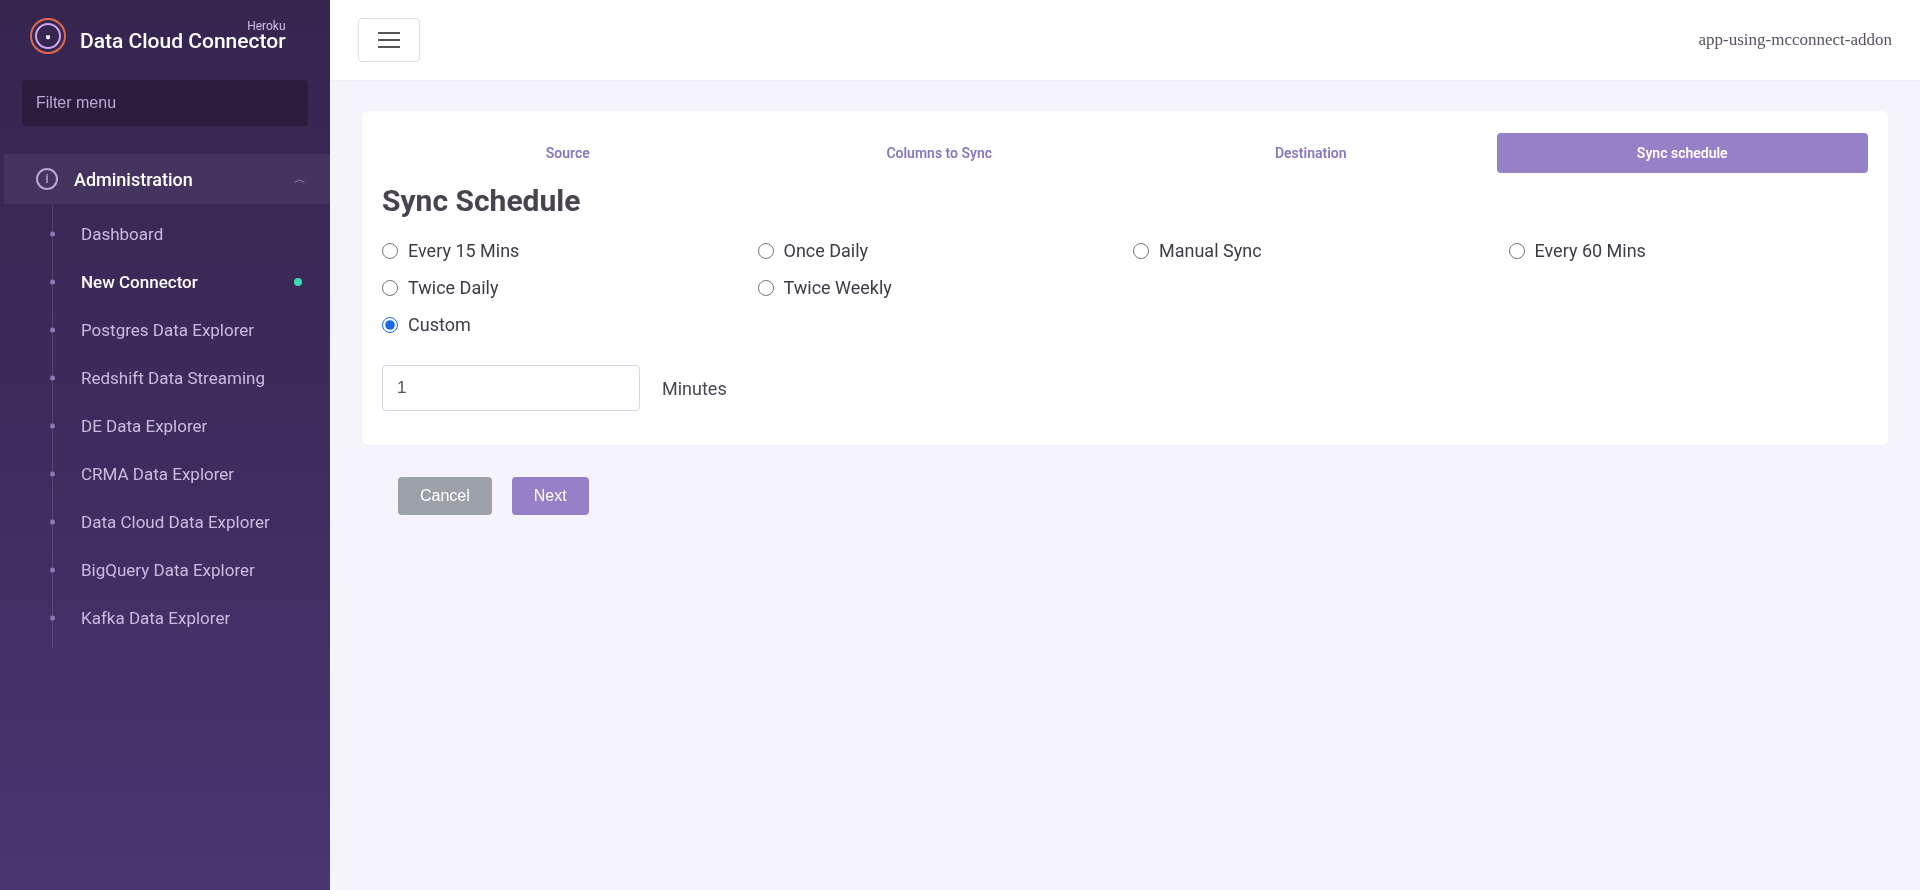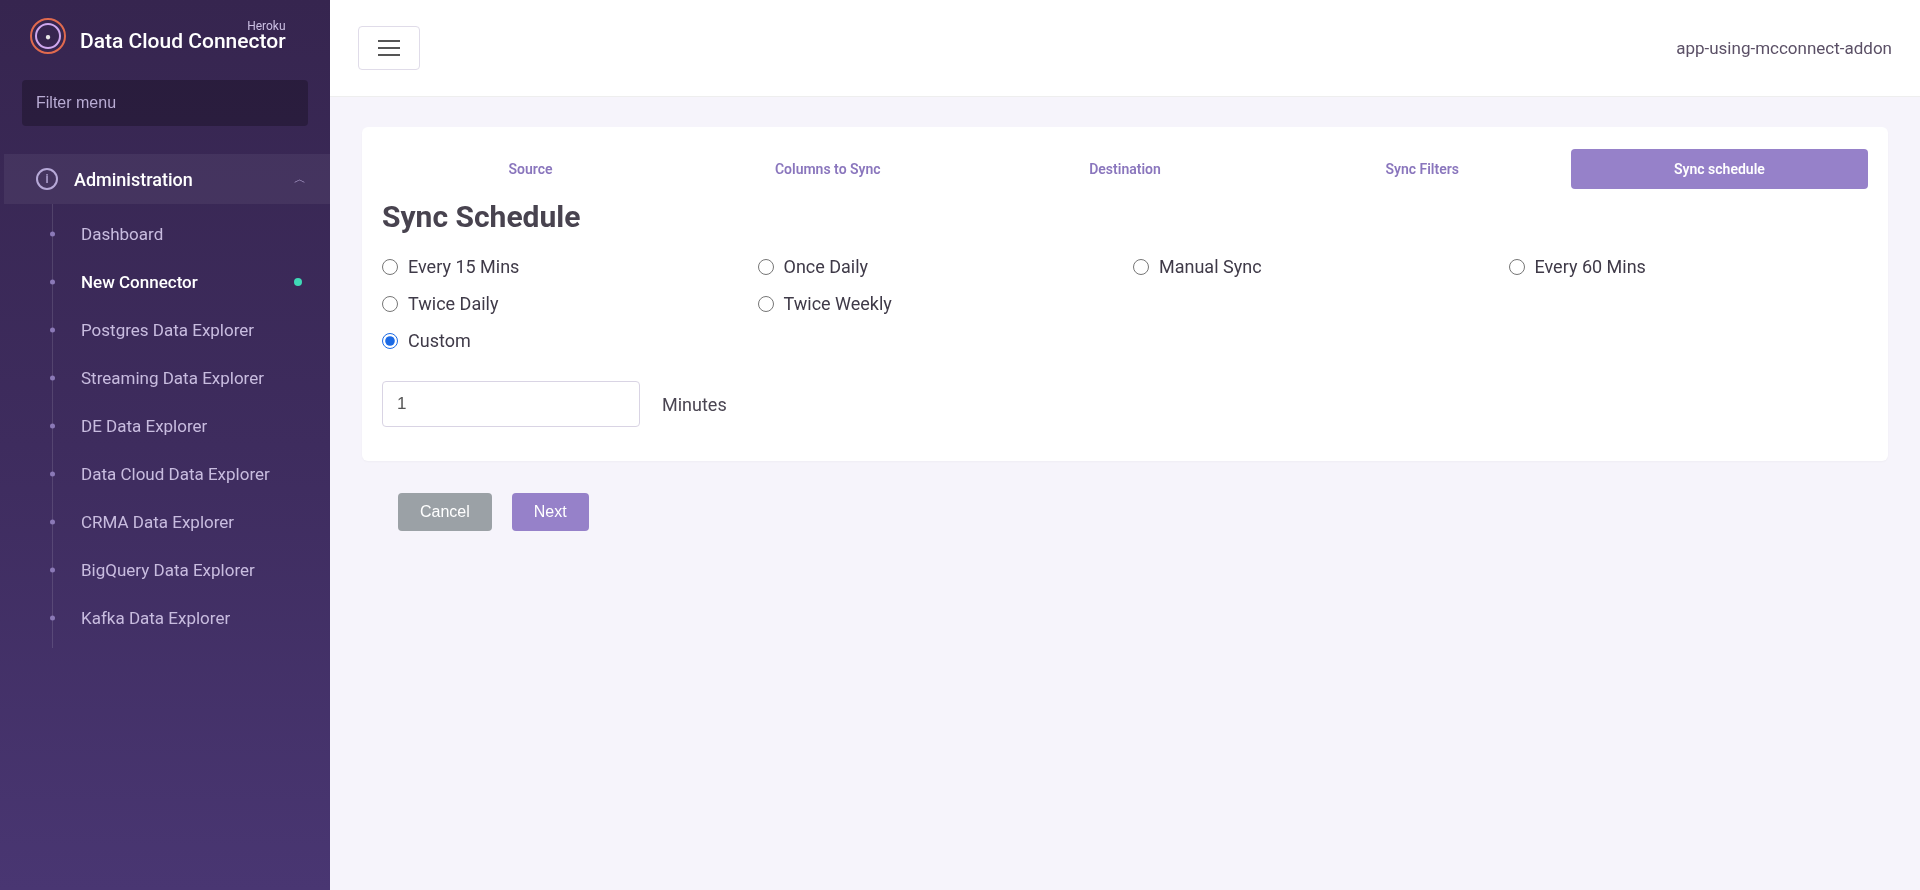--- a/index.html
+++ b/index.html
@@ -66,21 +66,21 @@
     content:""; position:absolute; left:-3px; top:50%; width:5px;height:5px;border-radius:50%;
     background:#8b79b7; transform:translateY(-50%);
   }
   .nav-item.active { color:#fff; font-weight:500;text-align:center;}
   .dot-badge{width:8px;height:8px;border-radius:50%;background:#3fd9b6;}
   
   
   .main { flex:1; display:flex; flex-direction:column; min-width:0;}
   .topbar {
     background:#fff; display:flex; align-items:center; justify-content:space-between;
-    padding: 26px 28px; border-bottom:1px solid #eee;
+    padding: 18px 28px; border-bottom:1px solid #eee;font-family:Liberation Serif, serif;
   }
   .hamburger {
     width:62px;height:44px;border:1px solid #e0dce9;border-radius:4px;
     display:flex;align-items:center;justify-content:center;cursor:pointer;
   }
   .hamburger svg{stroke:#555;}
   .app-name{color:#5b5066;font-size:17px;}
   
   .content{padding: 30px 32px;}
   .card{
@@ -150,30 +150,30 @@
           <span>Dashboard</span>
         </div>
         <div class="nav-item active">
           <span>New Connector</span>
           <span class="dot-badge"></span>
         </div>
         <div class="nav-item">
           <span>Postgres Data Explorer</span>
         </div>
         <div class="nav-item">
-          <span>Streaming Data Explorer</span>
+          <span>Redshift Data Streaming</span>
         </div>
         <div class="nav-item">
           <span>DE Data Explorer</span>
         </div>
         <div class="nav-item">
+          <span>CRMA Data Explorer</span>
+        </div>
+        <div class="nav-item">
           <span>Data Cloud Data Explorer</span>
-        </div>
-        <div class="nav-item">
-          <span>CRMA Data Explorer</span>
         </div>
         <div class="nav-item">
           <span>BigQuery Data Explorer</span>
         </div>
         <div class="nav-item">
           <span>Kafka Data Explorer</span>
         </div>
       </div>
   </nav>
 </aside>
@@ -189,21 +189,20 @@
     </div>
     <div class="app-name">app-using-mcconnect-addon</div>
   </div>
 
   <div class="content">
     <div class="card">
       <div class="tabs" id="tabs">
           <div class="tab">Source</div>
           <div class="tab">Columns to Sync</div>
           <div class="tab">Destination</div>
-          <div class="tab">Sync Filters</div>
           <div class="tab active">Sync schedule</div>
         </div>
       <h2 class="section-title">Sync Schedule</h2>
       <div class="radio-grid" id="radio-grid">
           <label class="radio-cell">
             <input type="radio" name="sched" style="">
             <span>Every 15 Mins</span>
           </label>
           <label class="radio-cell">
             <input type="radio" name="sched" style="">

